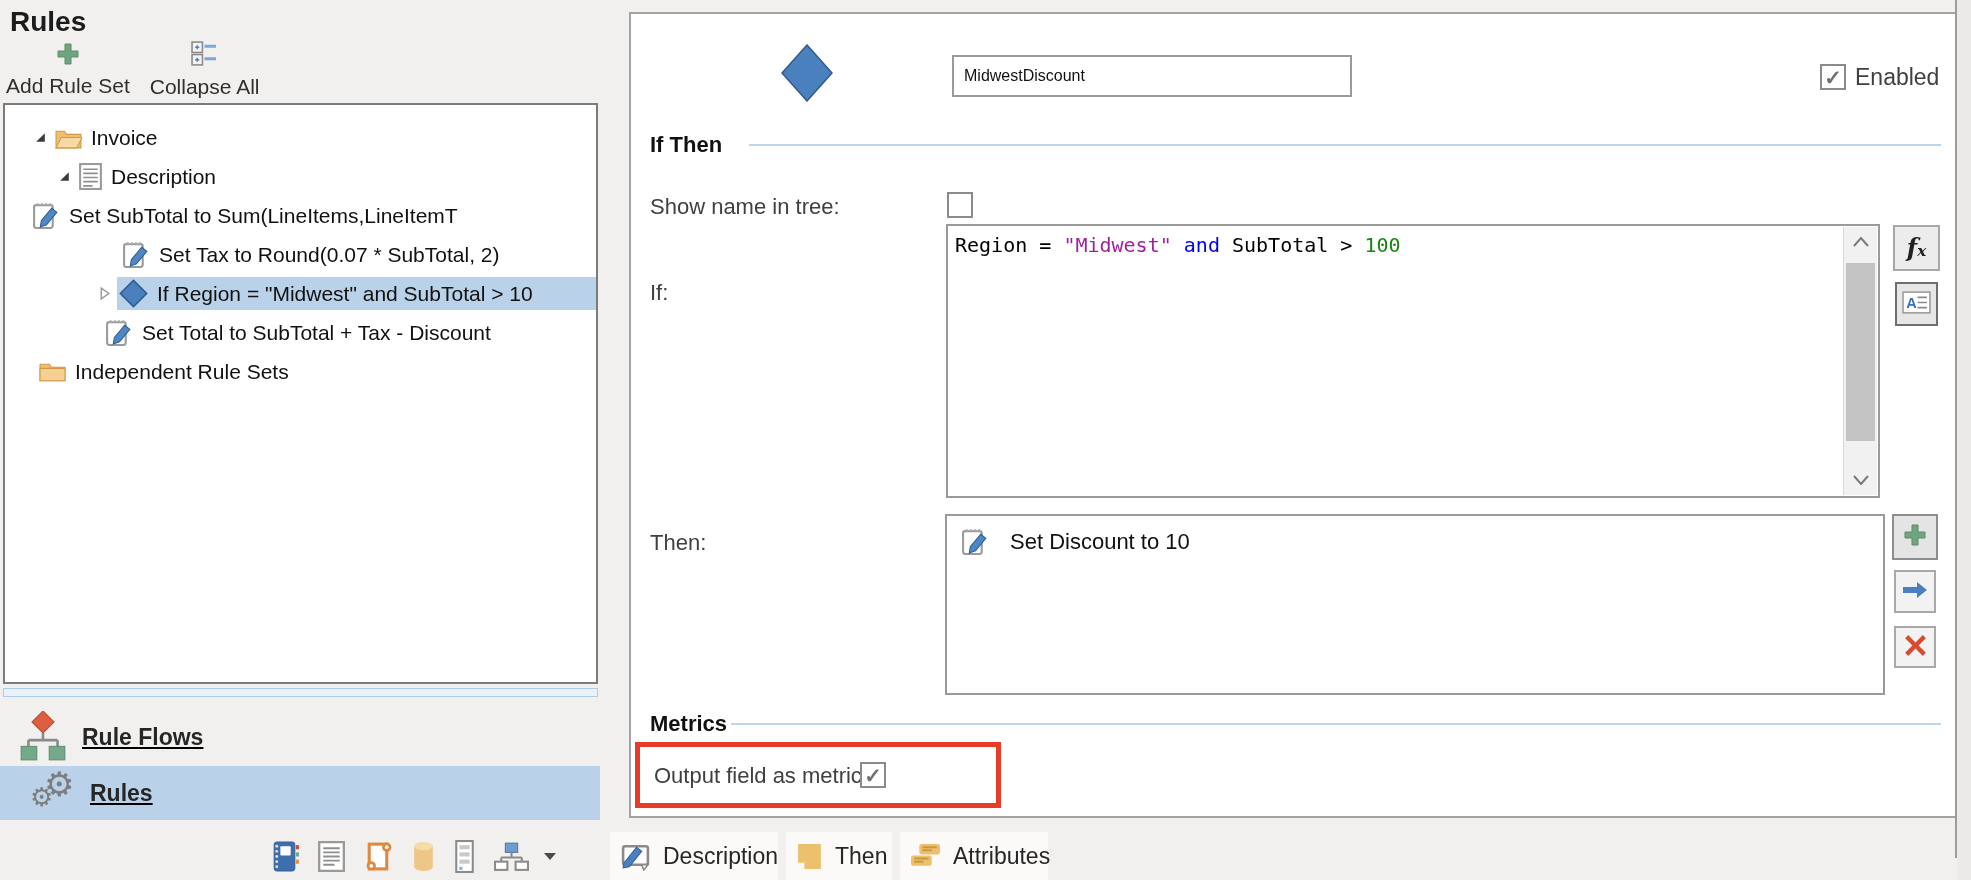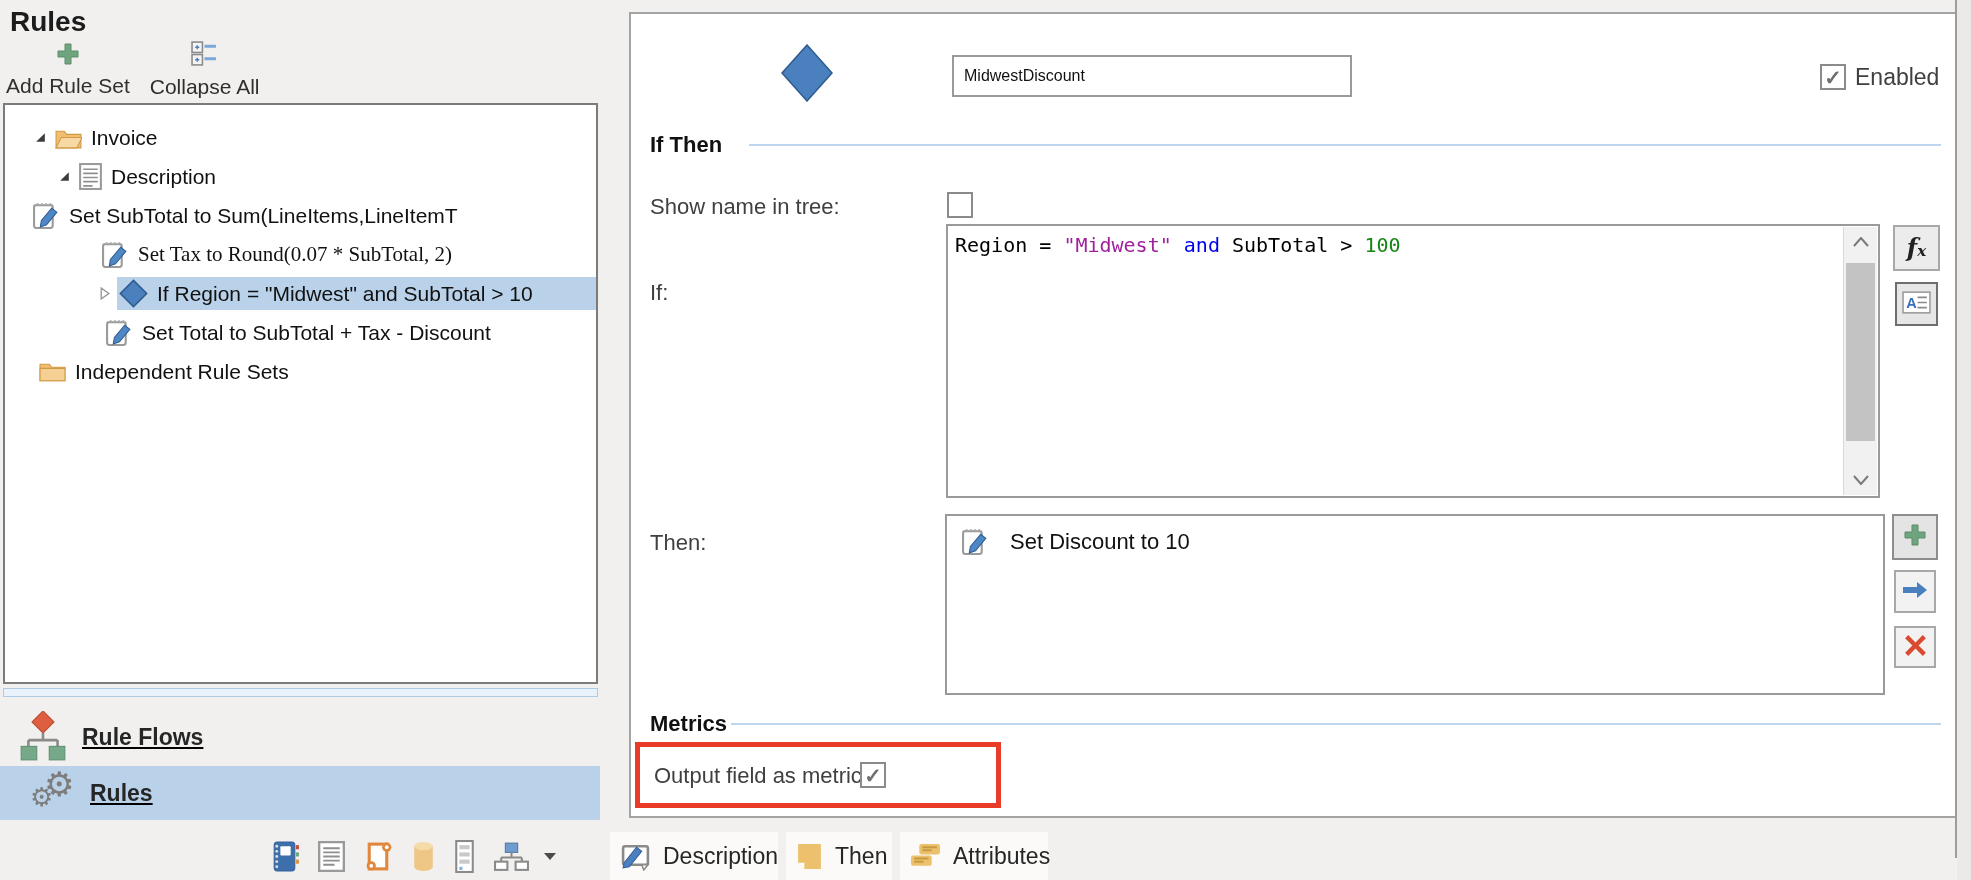--- a/index.html
+++ b/index.html
@@ -124,21 +124,21 @@
           <span class="tic">
             <svg width="27" height="29" viewBox="0 0 26 28">
               <rect x="1" y="4" width="18" height="22" rx="2" fill="#fff" stroke="#9a9a9a" stroke-width="2"></rect>
               <path d="M3 4q1.5-3 3 0M7 4q1.5-3 3 0M11 4q1.5-3 3 0M15 4q1.5-3 3 0" stroke="#b5b5b5" fill="none" stroke-width="1.2"></path>
               <path d="M8 19L18 7l5 4L13 23l-6 2z" fill="#4f86c4" stroke="#2d5d92"></path>
             </svg>
           </span>
           <span class="tlabel">Set SubTotal to Sum(LineItems,LineItemT</span>
         </span>
       </div>
-      <div class="trow" style="padding-left: 69px; font-family: Liberation Serif, serif;">
+      <div class="trow" style="padding-left: 90px;">
         <span class="exp"></span>
         <span class="tcontent">
           <span class="tic">
             <svg width="27" height="29" viewBox="0 0 26 28">
               <rect x="1" y="4" width="18" height="22" rx="2" fill="#fff" stroke="#9a9a9a" stroke-width="2"></rect>
               <path d="M3 4q1.5-3 3 0M7 4q1.5-3 3 0M11 4q1.5-3 3 0M15 4q1.5-3 3 0" stroke="#b5b5b5" fill="none" stroke-width="1.2"></path>
               <path d="M8 19L18 7l5 4L13 23l-6 2z" fill="#4f86c4" stroke="#2d5d92"></path>
             </svg>
           </span>
           <span class="tlabel">Set Tax to Round(0.07 * SubTotal, 2)</span>

